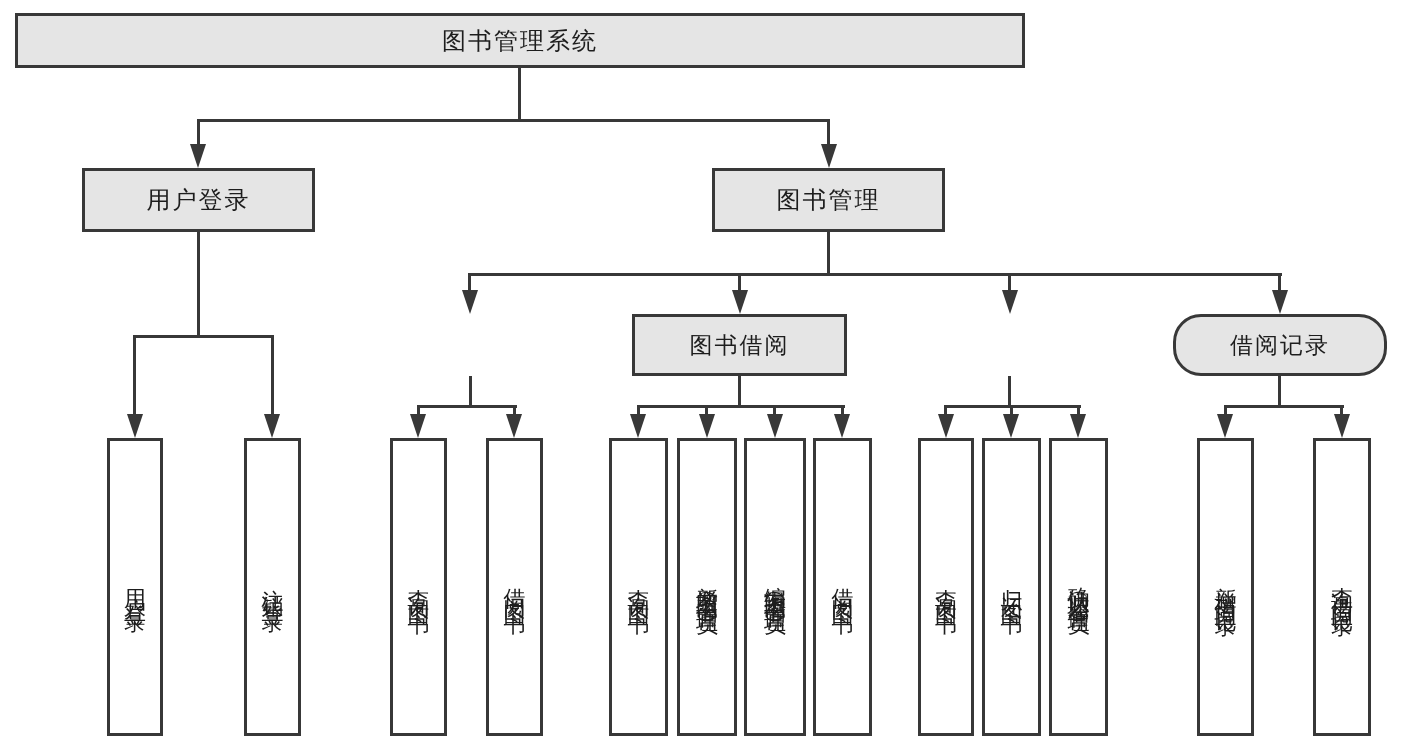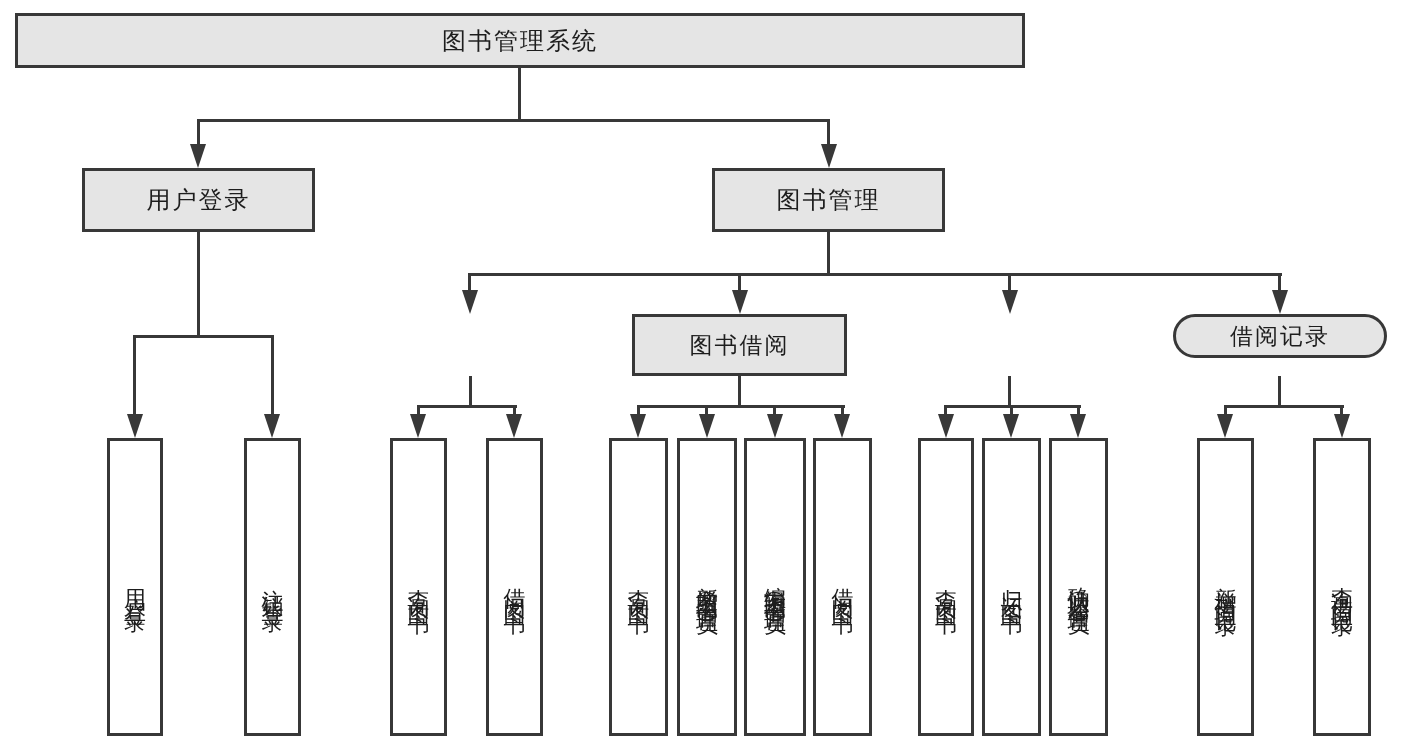--- a/index.html
+++ b/index.html
@@ -95,21 +95,21 @@
   <div class="vline" style="left:468px; top:273px; height:20px;"></div>
   <div class="arrow" style="left:462px; top:290px;"></div>
   <div class="vline" style="left:738px; top:273px; height:20px;"></div>
   <div class="arrow" style="left:732px; top:290px;"></div>
   <div class="vline" style="left:1008px; top:273px; height:20px;"></div>
   <div class="arrow" style="left:1002px; top:290px;"></div>
   <div class="vline" style="left:1278px; top:273px; height:20px;"></div>
   <div class="arrow" style="left:1272px; top:290px;"></div>
 
   <div class="hbox" style="left:632px; top:314px; width:215px; height:62px; font-size:23px;">图书借阅</div>
-  <div class="hbox" style="left:1173px; top:314px; width:214px; height:44px; font-size:23px;border-radius:28px;">借阅记录</div>
+  <div class="hbox" style="left:1173px; top:314px; width:214px; height:62px; font-size:23px;border-radius:28px;">借阅记录</div>
 
   <div class="vline" style="left:469px; top:376px; height:32px;"></div>
   <div class="hline" style="left:417px; top:405px; width:100px;"></div>
   <div class="vline" style="left:417px; top:405px; height:10px;"></div>
   <div class="arrow" style="left:410px; top:414px;"></div>
   <div class="vline" style="left:513px; top:405px; height:10px;"></div>
   <div class="arrow" style="left:506px; top:414px;"></div>
 
   <div class="vline" style="left:738px; top:376px; height:32px;"></div>
   <div class="hline" style="left:637px; top:405px; width:208px;"></div>

